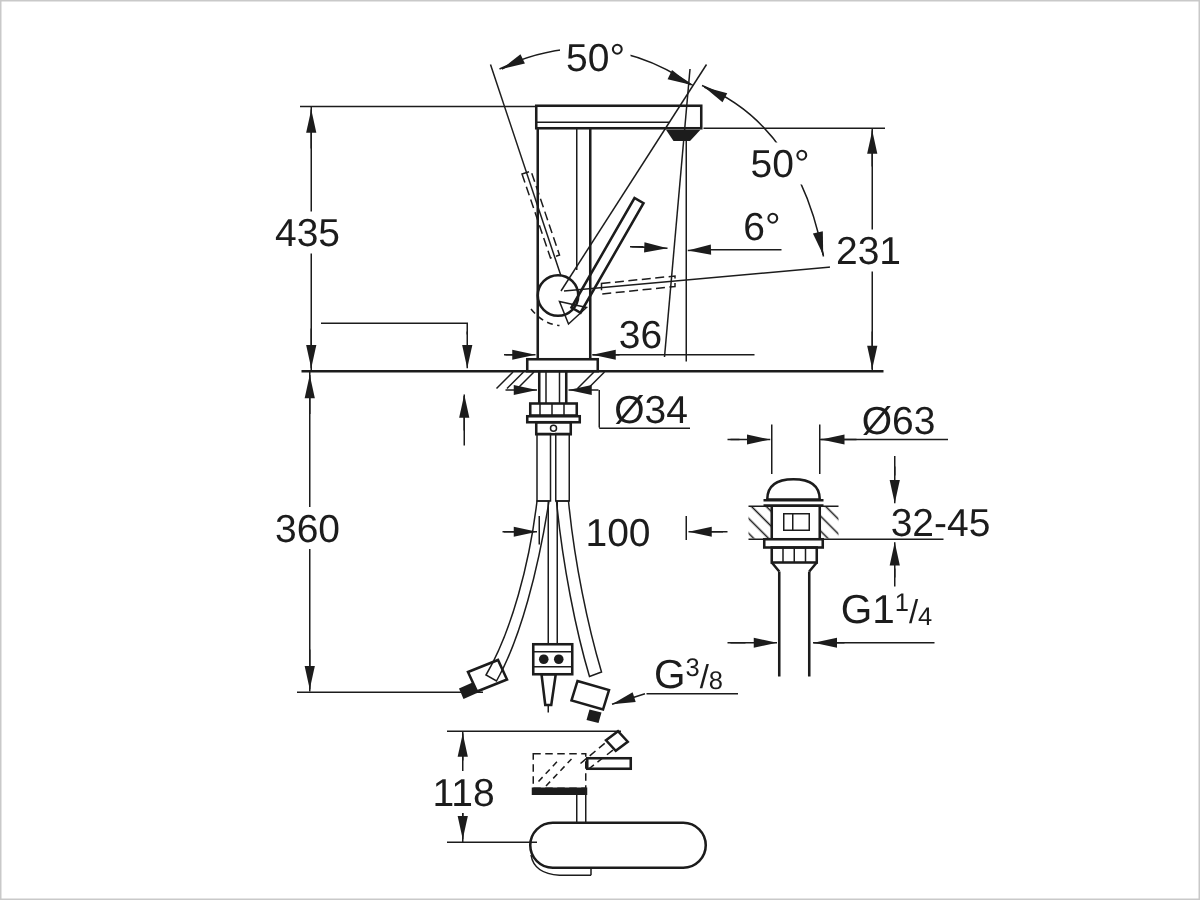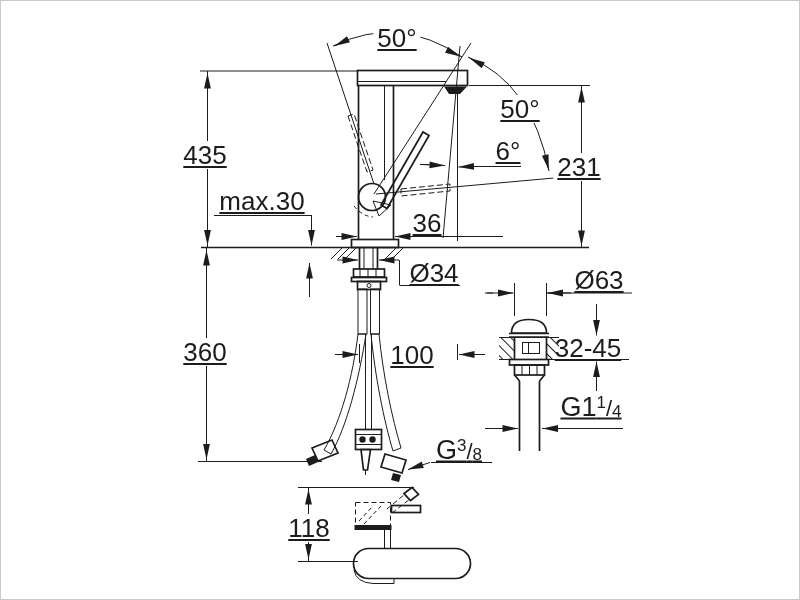--- a/index.html
+++ b/index.html
@@ -11,21 +11,20 @@
   }
   #linework{position:absolute;left:0;top:0;}
   .o{stroke:var(--line);stroke-width:1.7;fill:none;stroke-linecap:butt;}
   .d{stroke:var(--line);stroke-width:1;fill:none;stroke-linecap:butt;}
   .f{fill:var(--line);stroke:none;}
   #labels{position:absolute;left:0;top:0;width:100%;height:100%;pointer-events:none;}
   .lbl{
     position:absolute; transform:translate(-50%,-50%);
     font-size:26px; color:var(--line); white-space:nowrap; line-height:1;
     letter-spacing:0px;
-    text-decoration:underline;
   }
   .lbl.bg{background:var(--bg); padding:1px 4px;}
   .lbl.thread{font-size:27px;text-align:center;}
   .gsup{font-size:17px; vertical-align:8px;}
   .gden{font-size:17px; vertical-align:-1px;}
   .gslash{font-size:22px;}
 </style>
 </head>
 <body>
 
@@ -200,28 +199,27 @@
     <line class="d" x1="307.5" y1="506" x2="307.5" y2="488" marker-end="url(#ar)"></line>
     <line class="d" x1="307.5" y1="540" x2="307.5" y2="558.5" marker-end="url(#ar)"></line>
   </g>
 </svg>
 
 <div id="labels">
   <div class="lbl bg" style="left:396px;top:37px">50°</div>
   <div class="lbl bg" style="left:519px;top:108px">50°</div>
   <div class="lbl" style="left:507px;top:150px">6°</div>
   <div class="lbl bg" style="left:204px;top:154px">435</div>
-  <div class="lbl" style="left:261px;top:200px">max.30</div>
   <div class="lbl" style="left:426px;top:222px">36</div>
   <div class="lbl bg" style="left:578px;top:166px">231</div>
   <div class="lbl" style="left:433px;top:272px">Ø34</div>
   <div class="lbl bg" style="left:204px;top:351px">360</div>
   <div class="lbl" style="left:411px;top:354px">100</div>
   <div class="lbl" style="left:598px;top:279px">Ø63</div>
-  <div class="lbl" style="left:587px;top:347px">32-45</div>
+  <div class="lbl" style="left:626px;top:347px">32-45</div>
   <div class="lbl bg" style="left:308px;top:527px">118</div>
   <div class="lbl thread" style="left:458px;top:449px">
     <span>G</span><span class="gsup">3</span><span class="gslash">/</span><span class="gden">8</span>
   </div>
   <div class="lbl thread" style="left:590px;top:406px">
     <span>G1</span><span class="gsup">1</span><span class="gslash">/</span><span class="gden">4</span>
   </div>
 </div>
 
 </div>

